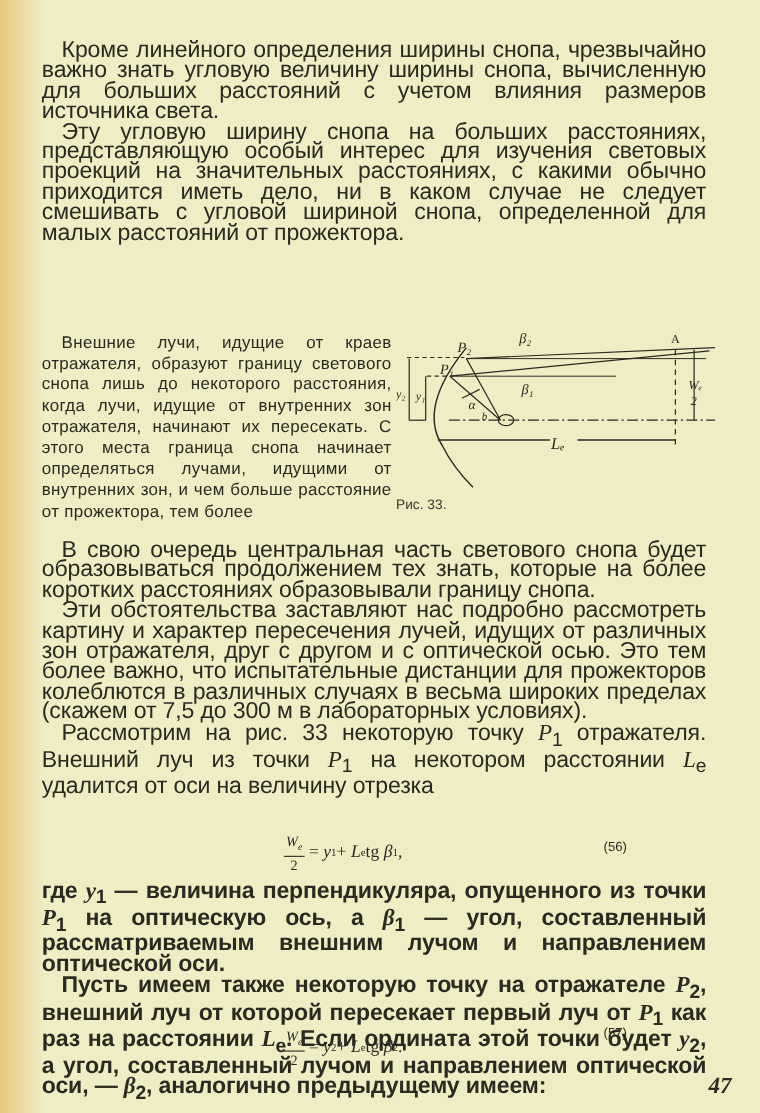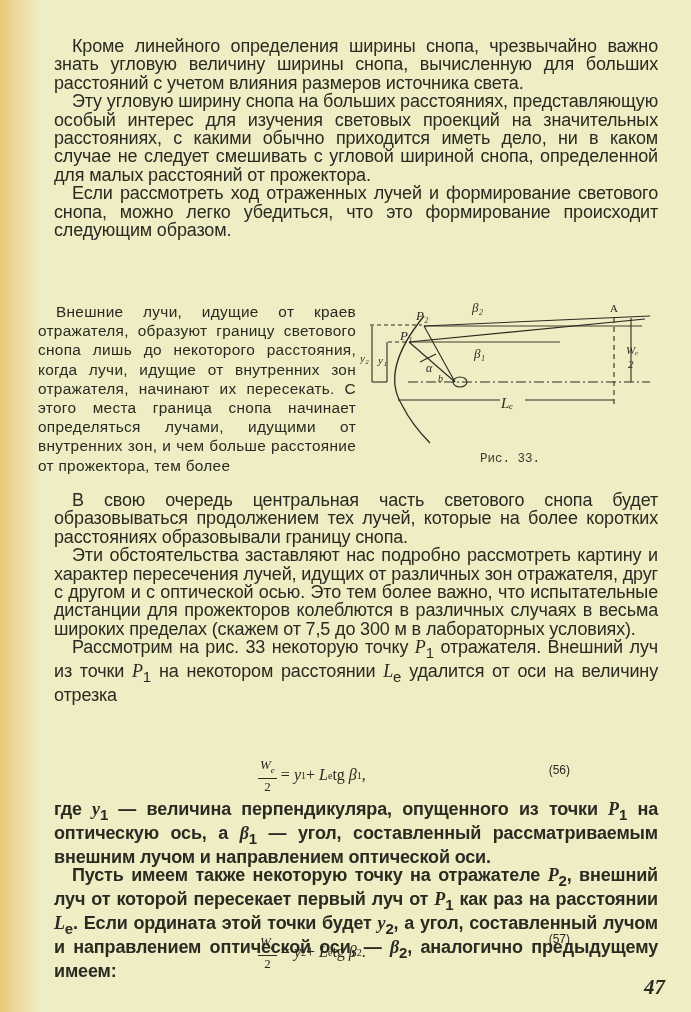--- a/index.html
+++ b/index.html
@@ -9,37 +9,36 @@
     position: relative;
     font-family: "Liberation Sans Narrow", "Liberation Sans", sans-serif;
     color: #2b2a22;
   }
   .page-shade {
     position: absolute; left: 0; top: 0; width: 40px; height: 1012px;
     background: linear-gradient(to right, #e9c877 0%, #eed9a0 45%, rgba(239,237,196,0) 100%);
   }
   .text-block {
     position: absolute; left: 38px; width: 604px;
-    font-size: 18px; line-height: 18.4px;
+    font-size: 21px; line-height: 18.4px;
     text-align: justify;
     letter-spacing: -0.15px;
-    margin-left: 16px;
   }
   .p { margin: 0; text-indent: 18px; }
   .p.noind { text-indent: 0; }
   .narrow {
     position: absolute; left: 38px; width: 318px;
     font-family: "Liberation Sans", sans-serif;
     font-size: 15.4px; line-height: 19.2px;
     text-align: justify; letter-spacing: 0.3px;
   }
   .figure { position: absolute; left: 360px; top: 300px; width: 300px; height: 175px; }
   .fig-caption {
-    position: absolute; left: 0; top: 152px; width: 300px; text-align: center;
-    font-family: Liberation Mono, monospace; font-size: 12.5px; color: #3a3a32;
+    position: absolute; left: 0; top: 152px; width: 300px; 
+    font-family: Liberation Sans, sans-serif; font-size: 12.5px; color: #3a3a32;
   }
   .formula {
     position: absolute; left: 0; width: 604px; height: 40px;
     font-family: "Liberation Serif", serif; font-size: 16px;
   }
   .formula .expr { position: absolute; left: 258px; top: 2px; display: flex; align-items: center; }
   .frac { display: inline-flex; flex-direction: column; align-items: center; margin-right: 4px; font-size: 13px; line-height: 15px; }
   .frac .num { border-bottom: 1px solid #2b2a22; padding: 0 2px; font-style: italic; }
   .frac .num sub { font-size: 9px; }
   .formula i { font-style: italic; }
@@ -55,21 +54,20 @@
   i.m { font-family: "Liberation Serif", serif; font-style: italic; }
 </style>
 </head>
 <body>
 
 <div class="page-shade"></div>
 
 <div class="text-block" style="top:37px;">
   <p class="p">Кроме линейного определения ширины снопа, чрезвычайно важно знать угловую величину ширины снопа, вычисленную для больших расстояний с учетом влияния размеров источника света.</p>
   <p class="p">Эту угловую ширину снопа на больших расстояниях, представляющую особый интерес для изучения световых проекций на значительных расстояниях, с какими обычно приходится иметь дело, ни в каком случае не следует смешивать с угловой шириной снопа, определенной для малых расстояний от прожектора.</p>
-  <p class="p">Если рассмотреть ход отраженных лучей и формирование светового снопа, можно легко убедиться, что это формирование происходит следующим образом.</p>
 </div>
 
 <div class="narrow" style="top:302px;">
   <p class="p">Внешние лучи, идущие от краев отражателя, образуют границу светового снопа лишь до некоторого расстояния, когда лучи, идущие от внутренних зон отражателя, начинают их пересекать. С этого места граница снопа начинает определяться лучами, идущими от внутренних зон, и чем больше расстояние от прожектора, тем более</p>
 </div>
 
 <div class="figure">
   <svg width="300" height="150" viewBox="0 0 300 150">
     <g stroke="#2b2a22" fill="none" stroke-width="1.1">
 
@@ -114,21 +112,21 @@
       <text x="78" y="82" font-size="10">b</text>
       <text x="266" y="54" font-size="11">Wₑ</text>
       <text x="268" y="68" font-size="11">2</text>
       <text x="141" y="108" font-size="15">Lₑ</text>
     </g>
   </svg>
   <div class="fig-caption">Рис. 33.</div>
 </div>
 
 <div class="text-block" style="top:491px;">
-  <p class="p">В свою очередь центральная часть светового снопа будет образовываться продолжением тех лучей, которые на более коротких расстояниях образовывали границу снопа.</p>
+  <p class="p">В свою очередь центральная часть светового снопа будет образовываться продолжением тех знать, которые на более коротких расстояниях образовывали границу снопа.</p>
   <p class="p">Эти обстоятельства заставляют нас подробно рассмотреть картину и характер пересечения лучей, идущих от различных зон отражателя, друг с другом и с оптической осью. Это тем более важно, что испытательные дистанции для прожекторов колеблются в различных случаях в весьма широких пределах (скажем от 7,5 до 300 м в лабораторных условиях).</p>
   <p class="p">
     <span>Рассмотрим на рис. 33 некоторую точку </span><i class="m">P</i><sub>1</sub><span> отражателя. Внешний луч из точки </span><i class="m">P</i><sub>1</sub><span> на некотором расстоянии </span><i class="m">L</i><sub>e</sub><span> удалится от оси на величину отрезка</span>
   </p>
 </div>
 
 <div class="formula" style="top:755px;">
   <div class="expr">
     <span class="frac">
         <span class="num"><span>W</span><sub>e</sub></span>

